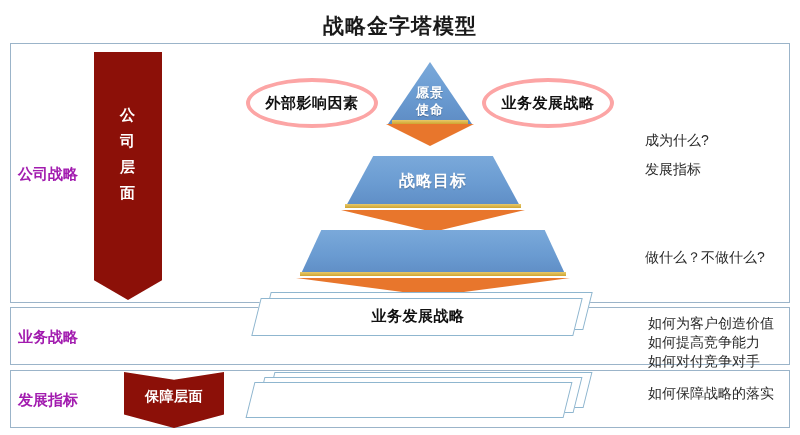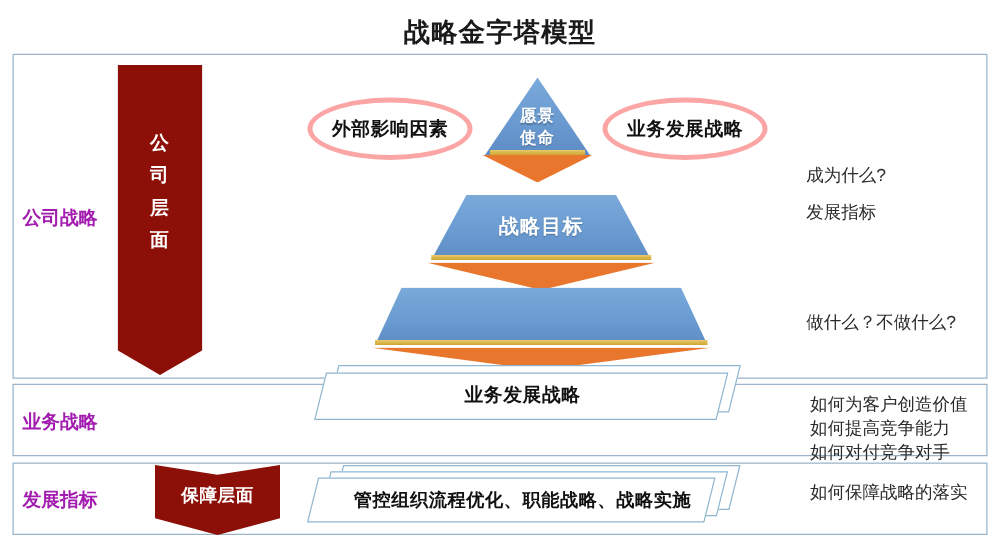--- a/index.html
+++ b/index.html
@@ -245,21 +245,20 @@
   <div class="stack" id="stack-biz">
     <div class="sheet s1"></div>
     <div class="sheet s2"></div>
     <div class="stxt">业务发展战略</div>
   </div>
 
   <div class="stack" id="stack-sup">
     <div class="sheet s1"></div>
     <div class="sheet s2"></div>
     <div class="sheet s3"></div>
-    <div class="stxt">管控组织流程优化、职能战略、战略实施</div>
   </div>
 
   <div class="note" id="note-vision">成为什么?</div>
   <div class="note" id="note-goal">发展指标</div>
   <div class="note" id="note-overall">做什么？不做什么?</div>
   <div class="note" id="note-biz">
     <div>如何为客户创造价值</div>
     <div>如何提高竞争能力</div>
     <div>如何对付竞争对手</div>
   </div>

